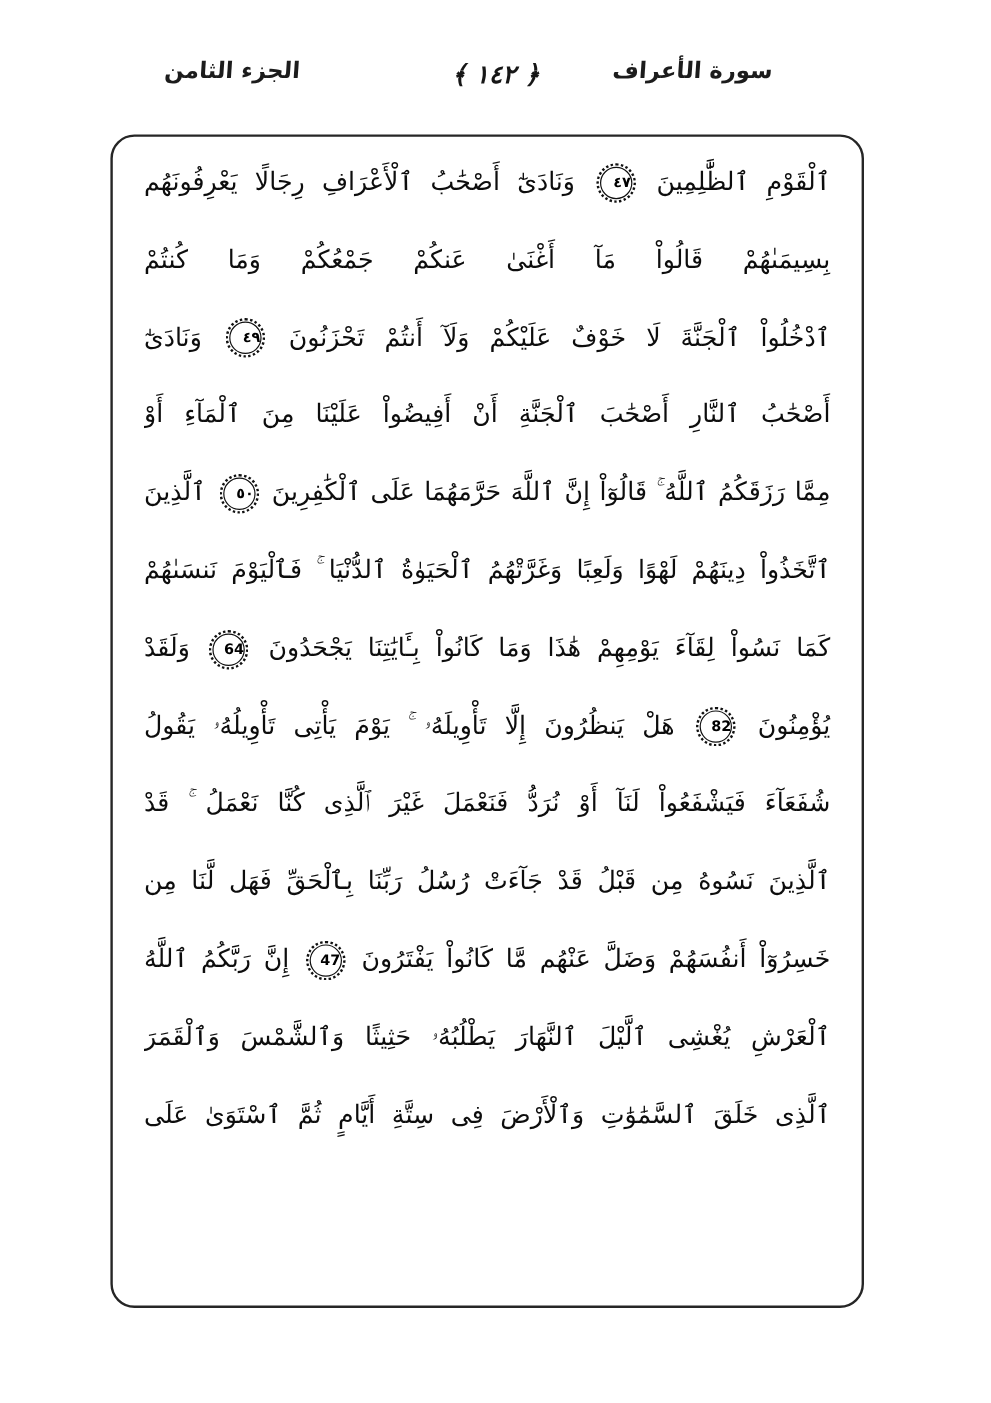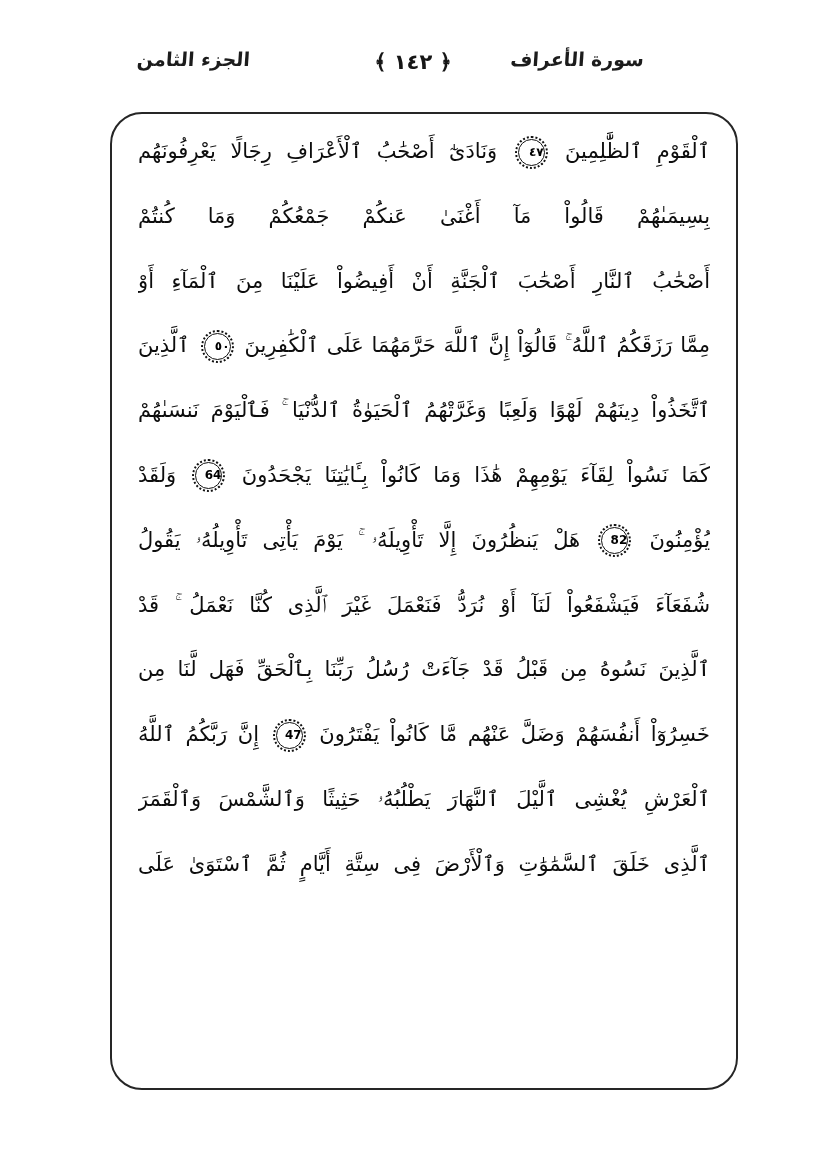--- a/index.html
+++ b/index.html
@@ -27,28 +27,29 @@
     transform: skewX(-4deg);
     letter-spacing: -1px;
   }
   .hdr-surah { right: 182px; width: 120px; }
   .hdr-juz   { left: 140px;  width: 110px; }
   .hdr-pagenum {
     position: absolute; top: 50px; left: 0; width: 100%;
     text-align: center; direction: rtl;
     font-size: 21px; font-weight: bold; color: #161616;
     letter-spacing: 1px;
+    font-style: italic;
   }
   
   .text-frame {
     position: absolute;
-    left: 110px; top: 112px;
+    left: 92px; top: 112px;
     width: 628px; height: 978px;
     border: 2px solid #262626;
-    border-radius: 32px;
+    border-radius: 20px;
     background: #ffffff;
     padding: 5px 26px 0 26px;
     overflow: hidden;
   }
   .quran-text {
     direction: rtl;
     width: 100%; height: 100%;
   }
   .quran-line {
     height: 64.8px;
@@ -84,20 +85,21 @@
   <div class="page-header">
     <div class="hdr hdr-surah">سورة الأعراف</div>
     <div class="hdr-pagenum">﴿ ١٤٢ ﴾</div>
     <div class="hdr hdr-juz">الجزء الثامن</div>
   </div>
 
   <div class="text-frame">
     <div class="quran-text" lang="ar" dir="rtl">
         <div class="quran-line">ٱلْقَوْمِ ٱلظَّٰلِمِينَ <span class="ayah-marker">٤٧</span> وَنَادَىٰٓ أَصْحَٰبُ ٱلْأَعْرَافِ رِجَالًا يَعْرِفُونَهُم</div>
         <div class="quran-line">بِسِيمَىٰهُمْ قَالُواْ مَآ أَغْنَىٰ عَنكُمْ جَمْعُكُمْ وَمَا كُنتُمْ</div>
+        <div class="quran-line">ٱدْخُلُواْ ٱلْجَنَّةَ لَا خَوْفٌ عَلَيْكُمْ وَلَآ أَنتُمْ تَحْزَنُونَ <span class="ayah-marker">٤٩</span> وَنَادَىٰٓ</div>
         <div class="quran-line">أَصْحَٰبُ ٱلنَّارِ أَصْحَٰبَ ٱلْجَنَّةِ أَنْ أَفِيضُواْ عَلَيْنَا مِنَ ٱلْمَآءِ أَوْ</div>
         <div class="quran-line">مِمَّا رَزَقَكُمُ ٱللَّهُ ۚ قَالُوٓاْ إِنَّ ٱللَّهَ حَرَّمَهُمَا عَلَى ٱلْكَٰفِرِينَ <span class="ayah-marker">٥٠</span> ٱلَّذِينَ</div>
         <div class="quran-line">ٱتَّخَذُواْ دِينَهُمْ لَهْوًا وَلَعِبًا وَغَرَّتْهُمُ ٱلْحَيَوٰةُ ٱلدُّنْيَا ۚ فَٱلْيَوْمَ نَنسَىٰهُمْ</div>
         <div class="quran-line">كَمَا نَسُواْ لِقَآءَ يَوْمِهِمْ هَٰذَا وَمَا كَانُواْ بِـَٔايَٰتِنَا يَجْحَدُونَ <span class="ayah-marker">64</span> وَلَقَدْ</div>
         <div class="quran-line">يُؤْمِنُونَ <span class="ayah-marker">82</span> هَلْ يَنظُرُونَ إِلَّا تَأْوِيلَهُۥ ۚ يَوْمَ يَأْتِى تَأْوِيلُهُۥ يَقُولُ</div>
         <div class="quran-line">شُفَعَآءَ فَيَشْفَعُواْ لَنَآ أَوْ نُرَدُّ فَنَعْمَلَ غَيْرَ ٱلَّذِى كُنَّا نَعْمَلُ ۚ قَدْ</div>
         <div class="quran-line">ٱلَّذِينَ نَسُوهُ مِن قَبْلُ قَدْ جَآءَتْ رُسُلُ رَبِّنَا بِٱلْحَقِّ فَهَل لَّنَا مِن</div>
         <div class="quran-line">خَسِرُوٓاْ أَنفُسَهُمْ وَضَلَّ عَنْهُم مَّا كَانُواْ يَفْتَرُونَ <span class="ayah-marker">47</span> إِنَّ رَبَّكُمُ ٱللَّهُ</div>
         <div class="quran-line">ٱلْعَرْشِ يُغْشِى ٱلَّيْلَ ٱلنَّهَارَ يَطْلُبُهُۥ حَثِيثًا وَٱلشَّمْسَ وَٱلْقَمَرَ</div>
         <div class="quran-line">ٱلَّذِى خَلَقَ ٱلسَّمَٰوَٰتِ وَٱلْأَرْضَ فِى سِتَّةِ أَيَّامٍ ثُمَّ ٱسْتَوَىٰ عَلَى</div>

